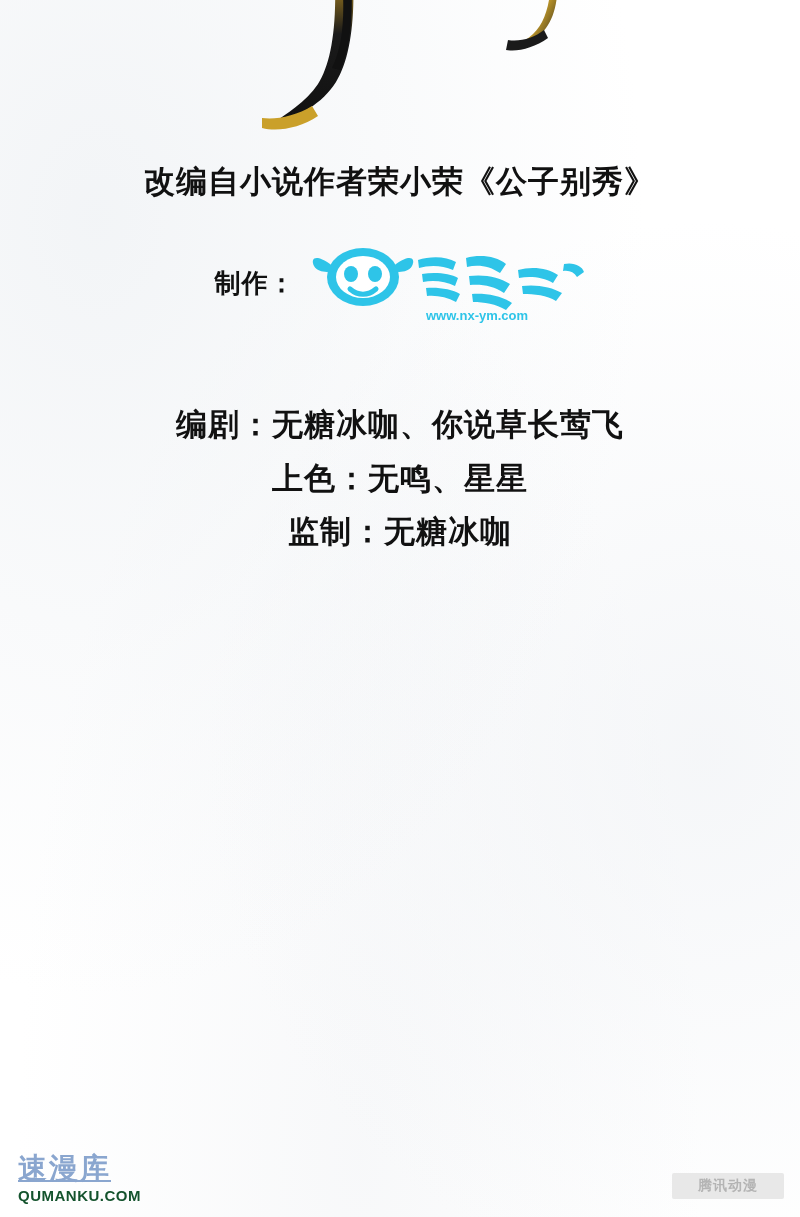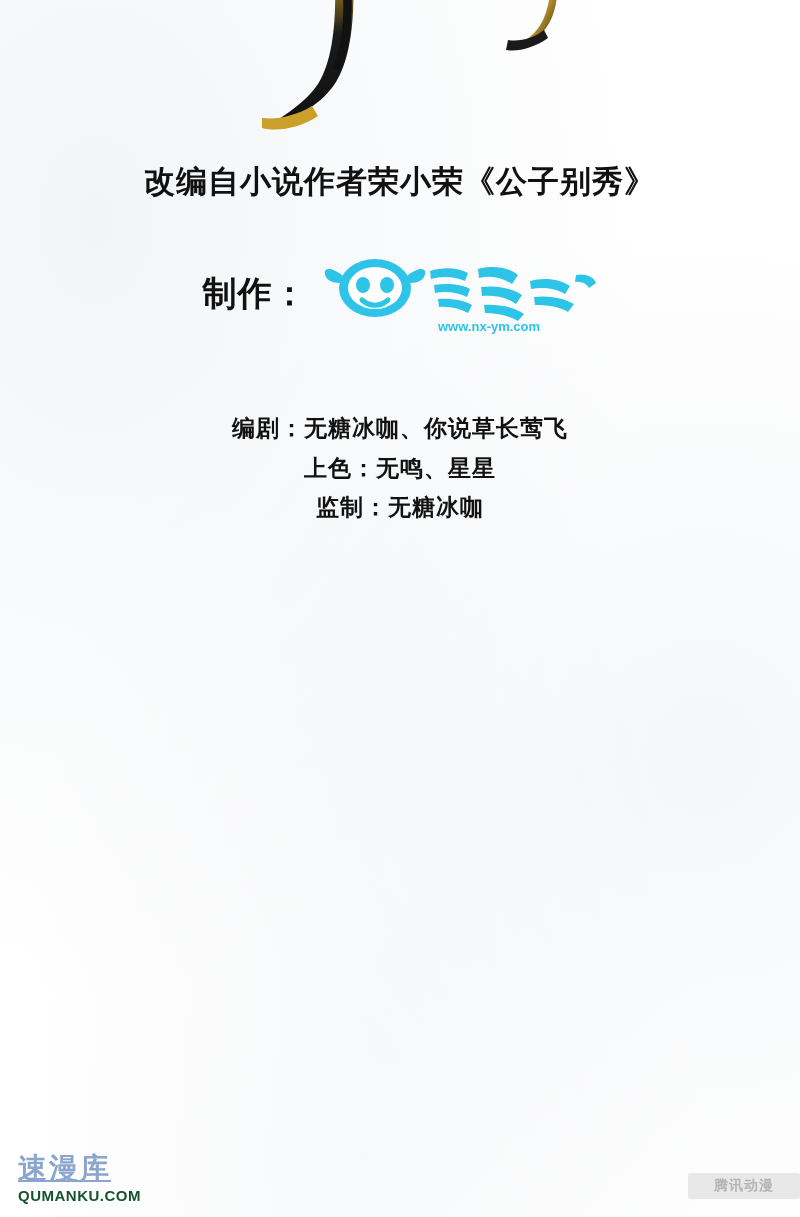--- a/index.html
+++ b/index.html
@@ -43,51 +43,51 @@
     width: 800px;
     text-align: center;
     color: #111111;
   }
 
   .line-source {
     font-size: 31px;
     font-weight: 700;
     letter-spacing: 1px;
     line-height: 1.4;
-    margin: 0 0 48px 0;
+    margin: 0 0 37px 0;
   }
 
   .producer-row {
     display: flex;
     align-items: center;
     justify-content: center;
     gap: 10px;
     margin-bottom: 72px;
   }
   .producer-label {
-    font-size: 34px;
+    font-size: 26px;
     font-weight: 700;
     letter-spacing: 1px;
   }
 
   
   .logo {
     position: relative;
     width: 280px;
     height: 86px;
   }
   .logo svg { display: block; }
 
   .staff {
     margin: 0;
     padding: 0;
     list-style: none;
   }
   .staff li {
-    font-size: 23px;
+    font-size: 31px;
     font-weight: 700;
     letter-spacing: 1px;
     line-height: 1.72;
     white-space: nowrap;
   }
 
   
   .watermark-left {
     position: absolute;
     left: 18px;
@@ -107,21 +107,21 @@
     font-weight: 700;
     color: #14532d;
     letter-spacing: 0.5px;
     display: block;
     margin-top: 5px;
   }
 
   
   .watermark-right {
     position: absolute;
-    right: 0;
+    right: 16px;
     bottom: 18px;
     width: 112px;
     height: 26px;
     background: #e8e8e8;
     border-radius: 2px;
     display: flex;
     align-items: center;
     justify-content: center;
   }
   .watermark-right span {

